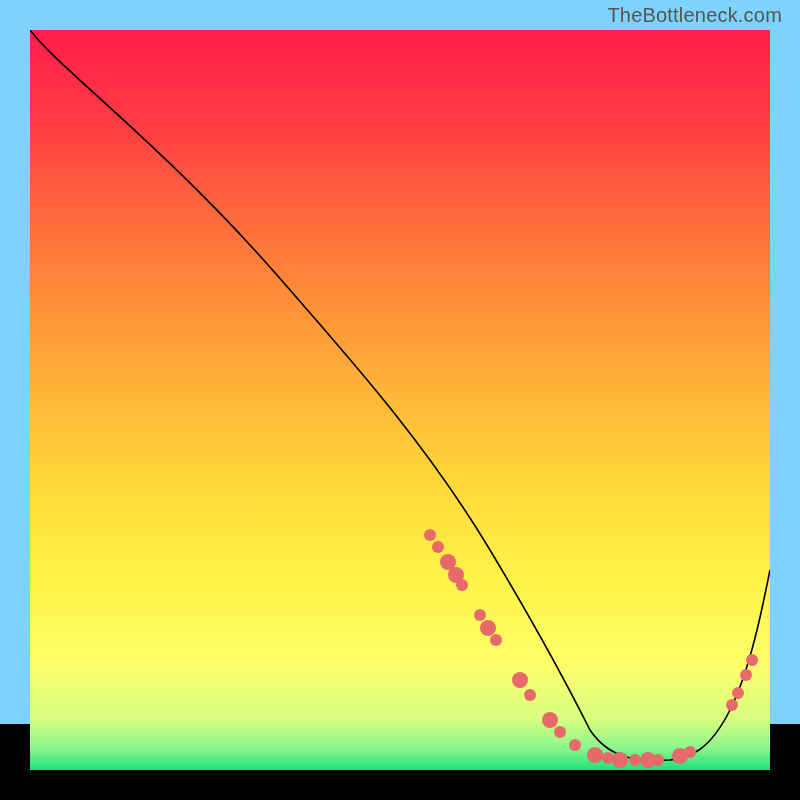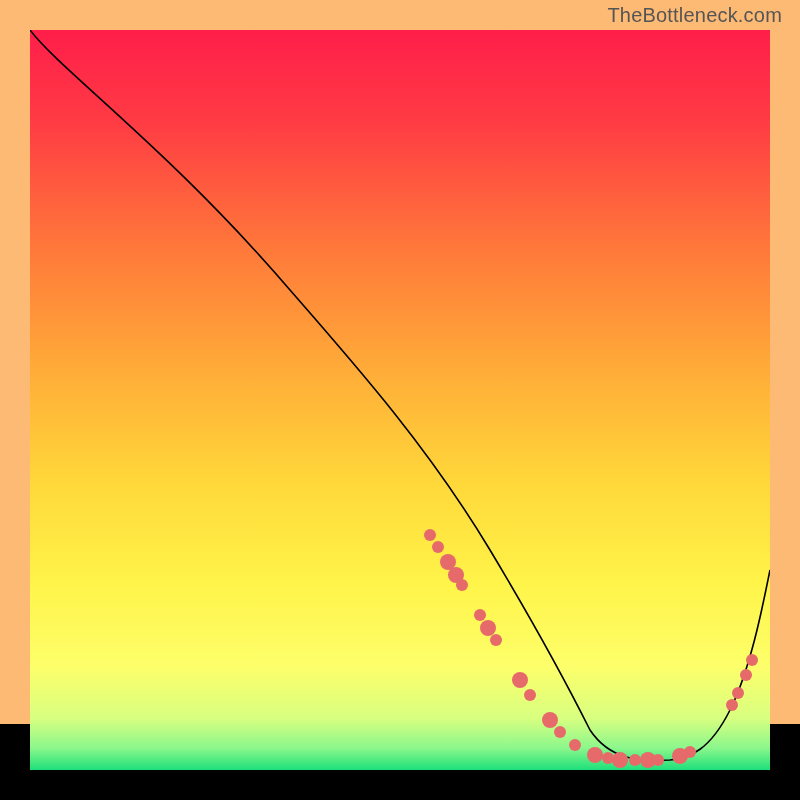--- a/index.html
+++ b/index.html
@@ -8,21 +8,21 @@
     background: #000;
     width: 800px;
     height: 800px;
     overflow: hidden;
     font-family: Arial, sans-serif;
   }
   .container {
     width: 800px;
     height: 724px;
     position: relative;
-    background: #fdba74;
+    background: #7dd3fc;
   }
   .watermark {
     position: absolute;
     top: 4px;
     right: 18px;
     color: #555;
     font-size: 20px;
     font-weight: 500;
     z-index: 5;
     letter-spacing: 0.2px;

